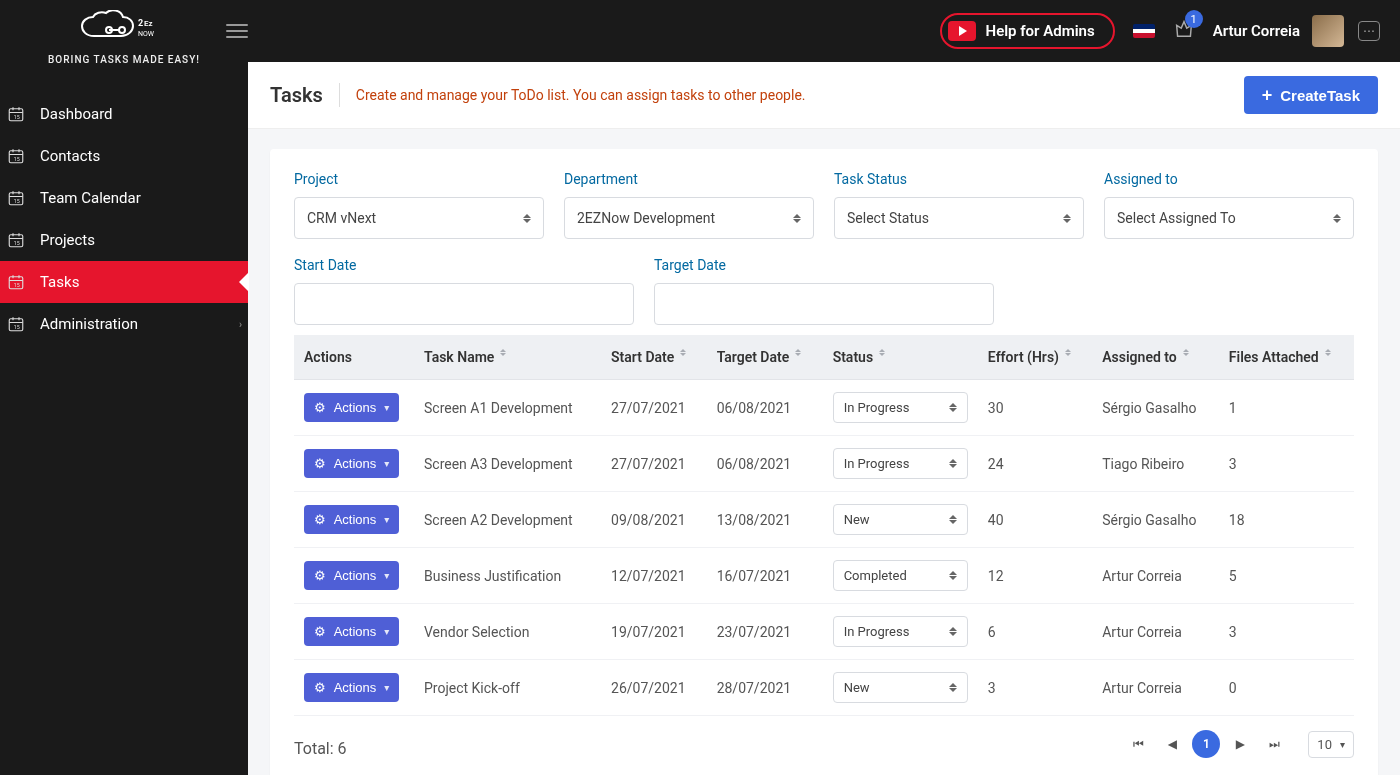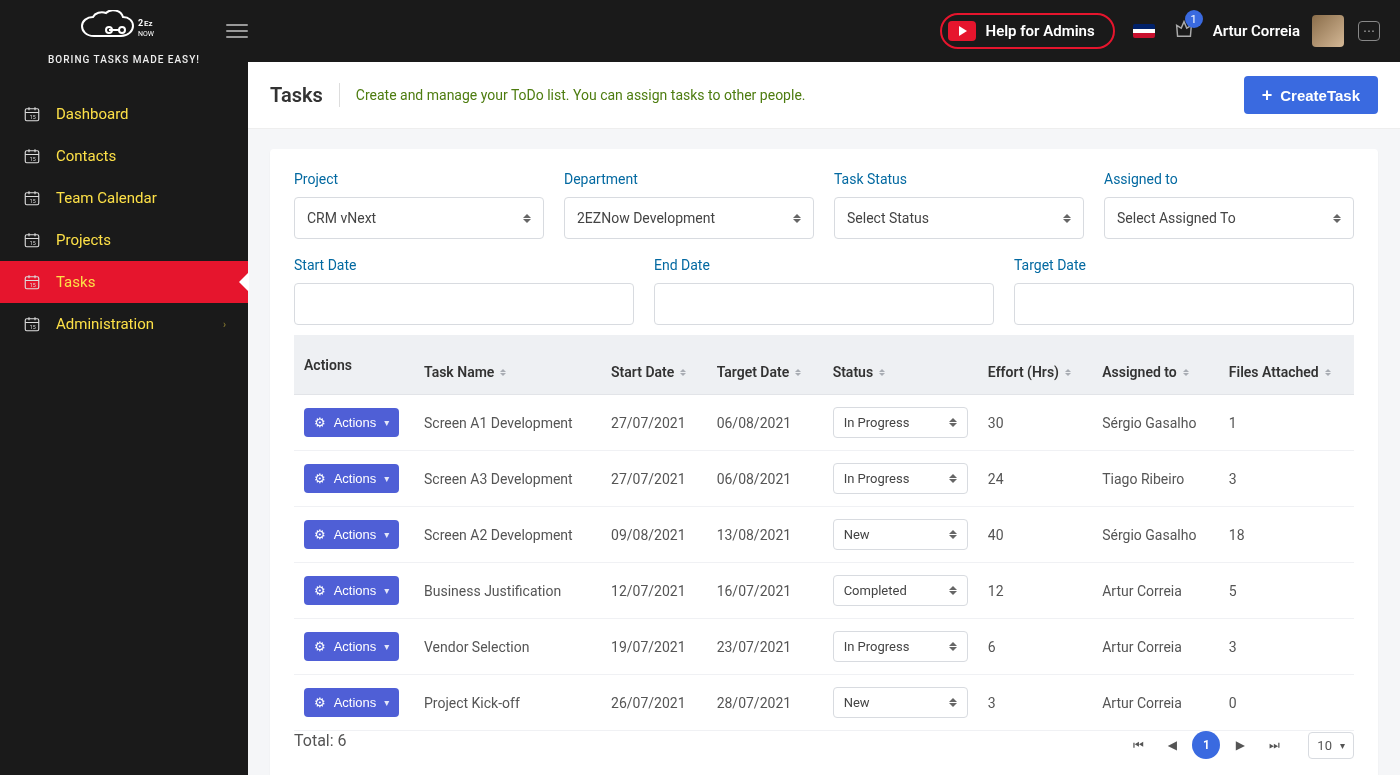--- a/index.html
+++ b/index.html
@@ -23,22 +23,22 @@
   }
   .logo-area { padding: 10px 18px 8px; text-align: center; }
   .logo-svg { display:inline-block; }
   .logo-tagline {
     font-size: 10px; letter-spacing: 1px; color: #eee; margin-top: 4px;
     font-weight: 500;
   }
   .nav { margin-top: 20px; }
   .nav-item {
     display: flex; align-items: center;
-    padding: 12px 22px;
-    color: #fde047;
+    padding: 12px 6px;
+    color: #ffffff;
     font-size: 15px;
     cursor: pointer;
     position: relative;
   }
   .nav-item .icon { width: 20px; margin-right: 14px; display:flex; align-items:center; justify-content:center; }
   .nav-item.active { background: #e6152d; }
   .nav-item.active::after{
     content:""; position:absolute; right:-1px; top:50%; transform:translateY(-50%);
     border-top:10px solid transparent; border-bottom:10px solid transparent;
     border-right:10px solid #fff;
@@ -72,21 +72,21 @@
   .user-area{ display:flex; align-items:center; gap:12px; cursor:pointer; }
   .user-name{ font-weight:600; font-size:15px; }
   .avatar{ width:32px;height:32px;border-radius:4px;background:linear-gradient(135deg,#8a6d4a,#d4b896);}
   .chat-icon{ margin-left:14px;border:1px solid #888;border-radius:4px;padding:2px 4px;font-size:12px;color:#aaa;cursor:pointer;}
 
   .page-head{
     background:#fff; padding:14px 22px; display:flex; align-items:center;
     border-bottom:1px solid #eee;
   }
   .page-title{ font-size:20px; font-weight:600; color:#333; padding-right:16px; border-right:1px solid #ddd; margin-right:16px;}
-  .page-sub{ color:#4d7c0f; font-size:14px; flex:1;}
+  .page-sub{ color:#c2410c; font-size:14px; flex:1;}
   .create-btn{
     background:#3a6ae0; color:#fff; border:none; border-radius:4px;
     padding:10px 18px; font-size:15px; font-weight:600; cursor:pointer;
     display:flex; align-items:center; gap:8px;
   }
 
   .content{ padding:20px 22px; overflow:auto; flex:1; }
   .card{ background:#fff; border-radius:4px; padding:22px 24px; box-shadow:0 1px 2px rgba(0,0,0,.05);}
   .filters{ display:grid; grid-template-columns:repeat(4,1fr); gap:20px; margin-bottom:18px;}
   .filter label{ display:block; font-size:14px; color:#0369a1; margin-bottom:10px;}
@@ -98,42 +98,42 @@
   .select-box .caret{ margin-left:auto; display:flex; flex-direction:column; gap:1px;}
   .select-box .caret::before{content:"";border-left:4px solid transparent;border-right:4px solid transparent;border-bottom:4px solid #666;}
   .select-box .caret::after{content:"";border-left:4px solid transparent;border-right:4px solid transparent;border-top:4px solid #666;}
   .filters-row2{ display:grid; grid-template-columns:repeat(3,1fr); gap:20px; margin-bottom:10px;}
 
   table.datagrid{ width:100%; border-collapse:collapse; margin-top:8px;}
   .datagrid th{
     background:#eef0f3; text-align:left; padding:14px 10px; font-size:14px;
     font-weight:600; color:#333; border-bottom:1px solid #e2e4e8;
   }
-  .th-inner{display:flex;align-items:center;gap:6px;margin-top:15px;}
+  .th-inner{display:flex;align-items:flex-start;gap:6px;}
   .sort-caret{display:flex;flex-direction:column;gap:1px;}
   .sort-caret::before{content:"";border-left:3px solid transparent;border-right:3px solid transparent;border-bottom:3px solid #a8acb3;}
   .sort-caret::after{content:"";border-left:3px solid transparent;border-right:3px solid transparent;border-top:3px solid #a8acb3;}
   .datagrid td{
     padding:12px 10px; font-size:14px; color:#555; border-bottom:1px solid #f0f1f4;
     vertical-align:middle;
   }
   .actions-btn{
     background:#4f5fd6; color:#fff; border:none; border-radius:4px;
     padding:7px 10px; font-size:13px; display:flex; align-items:center; gap:8px; cursor:pointer;
   }
   .actions-btn .gear{font-size:13px;}
   .actions-btn .chev{font-size:10px;opacity:.85;}
   .status-select{
     border:1px solid #d8dbe0;border-radius:4px;background:#fff;
     padding:7px 10px;font-size:13px;color:#444;display:flex;align-items:center;
     min-width:120px; cursor:pointer;
   }
   .status-select .caret{margin-left:auto;}
 
-  .table-foot{ display:flex; align-items:flex-start; }
+  .table-foot{ display:flex; align-items:flex-end; margin-top:14px; }
   .paginator{ margin-left:auto; display:flex; align-items:center; gap:6px;}
   .pg-btn{
     width:28px;height:28px;display:flex;align-items:center;justify-content:center;
     color:#555;font-size:12px;cursor:pointer;border-radius:50%;
   }
   .pg-btn.current{ background:#3a6ae0;color:#fff;font-weight:600;}
   .pg-size{ margin-left:14px;border:1px solid #d8dbe0;border-radius:4px;padding:5px 8px;display:flex;align-items:center;gap:8px;font-size:13px;cursor:pointer;}
 
   svg.nav-icn{width:18px;height:18px;stroke:#ddd;fill:none;stroke-width:1.5;}
 </style>
@@ -288,24 +288,20 @@
             </div>
           </div>
         </div>
 
         <div class="filters-row2">
           <div class="filter">
             <label>Start Date</label>
             <div class="input-box"></div>
           </div>
           <div class="filter">
-            <label>End Date</label>
-            <div class="input-box"></div>
-          </div>
-          <div class="filter">
             <label>Target Date</label>
             <div class="input-box"></div>
           </div>
         </div>
 
         <table class="datagrid">
           <thead>
             <tr>
               <th style="width:120px"><span>Actions</span></th>
               <th>

